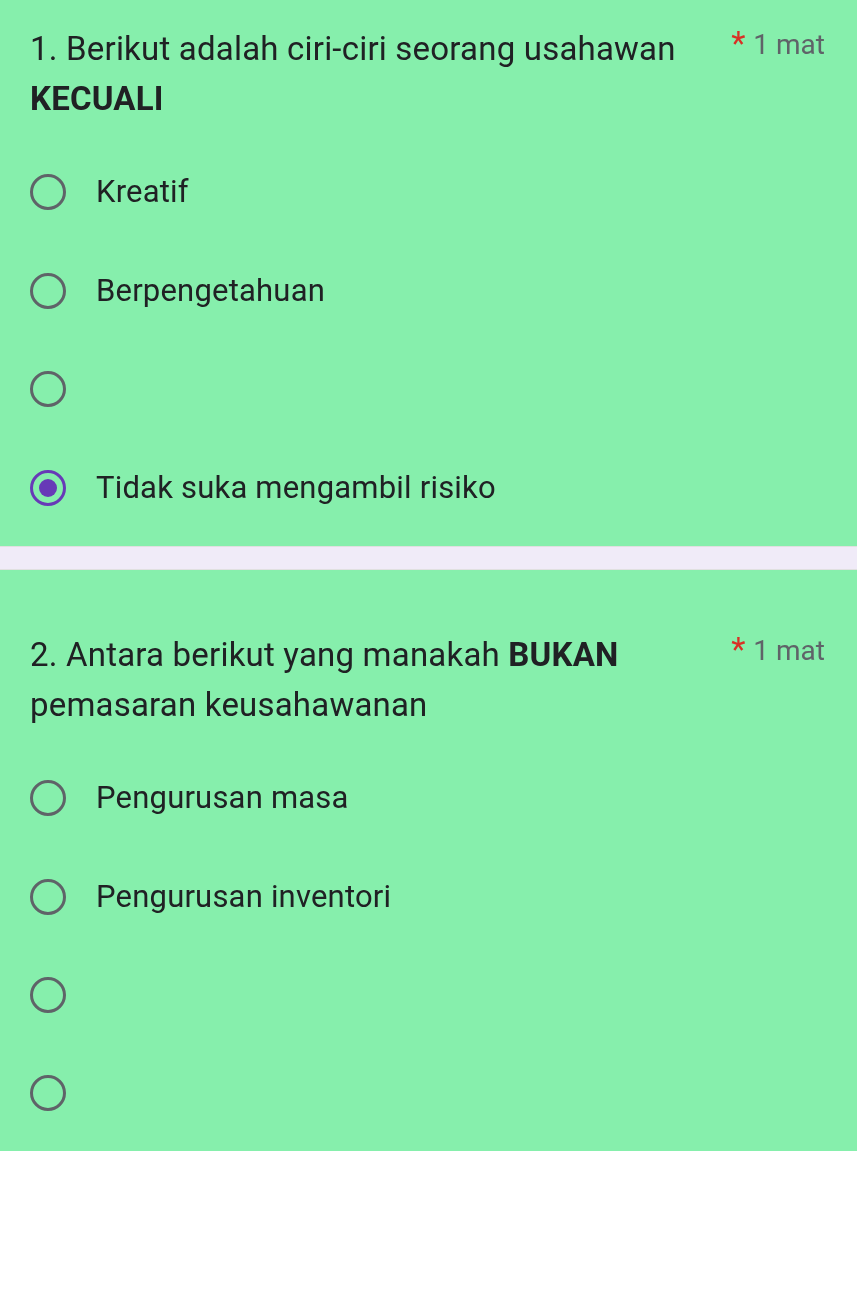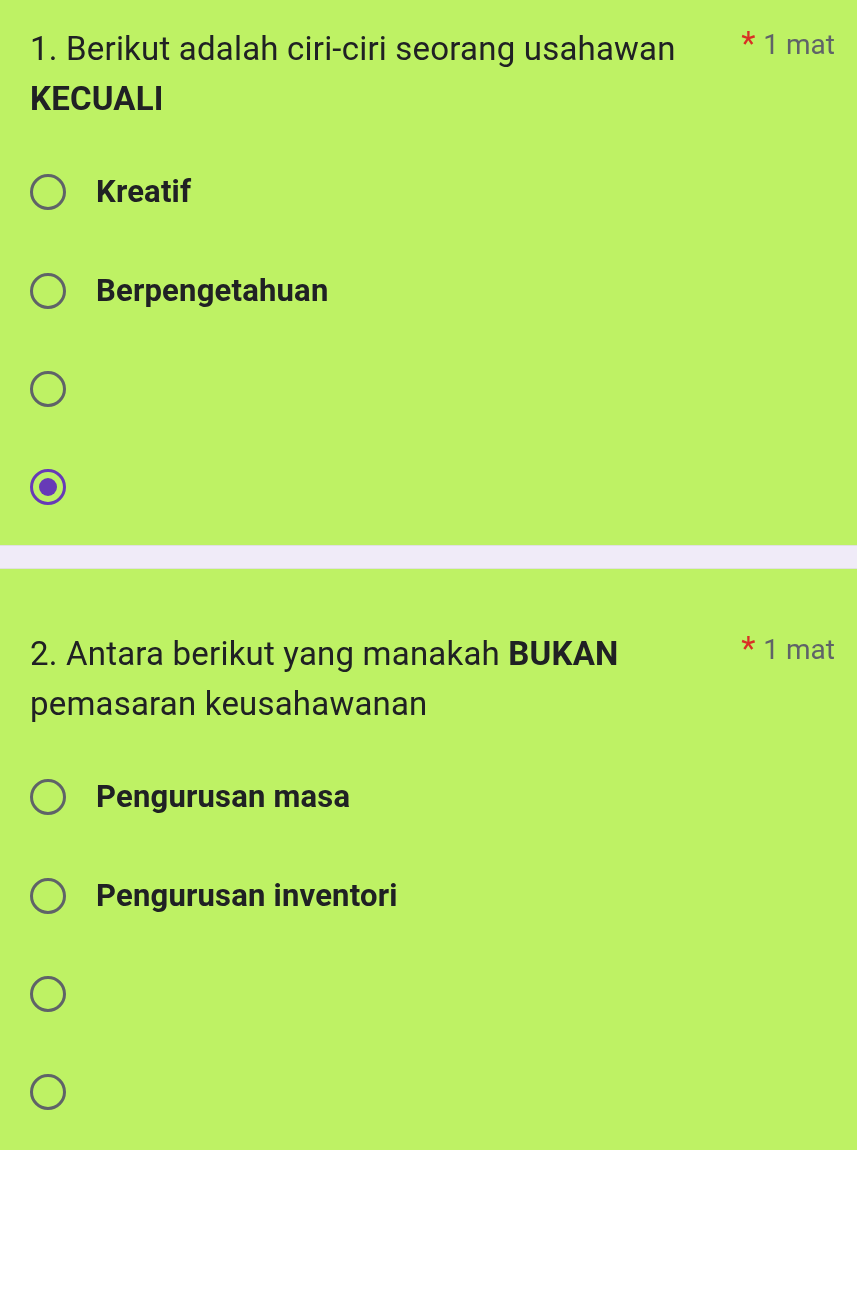--- a/index.html
+++ b/index.html
@@ -8,22 +8,22 @@
       box-sizing: border-box;
     }
     body {
       font-family: 'Roboto', 'Arial', sans-serif;
       background: #ffffff;
       color: #202124;
       width: 857px;
       overflow: hidden;
     }
     .question-block {
-      background: #bef264;
-      padding: 24px 22px 40px 30px;
+      background: #86efac;
+      padding: 24px 32px 40px 30px;
     }
     .question-header {
       display: flex;
       align-items: flex-start;
       margin-bottom: 50px;
     }
     .question-title {
       font-size: 33px;
       line-height: 1.5;
       color: #202124;
@@ -81,21 +81,20 @@
       width: 18px;
       height: 18px;
       background: #673ab7;
       border-radius: 50%;
       display: block;
     }
     .option-label {
       font-size: 31px;
       color: #202124;
       letter-spacing: 0.2px;
-      font-weight: bold;
     }
     .divider {
       height: 24px;
       background: #f0ebf8;
       border-top: 1px solid #e0e0e0;
       border-bottom: 1px solid #e0e0e0;
     }
   </style>
 </head>
 <body>
@@ -117,20 +116,21 @@
     </div>
     <div class="option-row">
       <div class="radio"></div>
       <div class="option-label">Berpengetahuan</div>
     </div>
     <div class="option-row">
       <div class="radio"></div>
     </div>
     <div class="option-row">
       <div class="radio selected"></div>
+      <div class="option-label">Tidak suka mengambil risiko</div>
     </div>
   </div>
 </div>
 
 <div class="divider"></div>
 
 <div class="question-block" style="padding-top:60px;">
   <div class="question-header">
     <div class="question-title">
       <span>2. </span><span>Antara berikut yang manakah </span><b>BUKAN</b><span> pemasaran keusahawanan</span>

